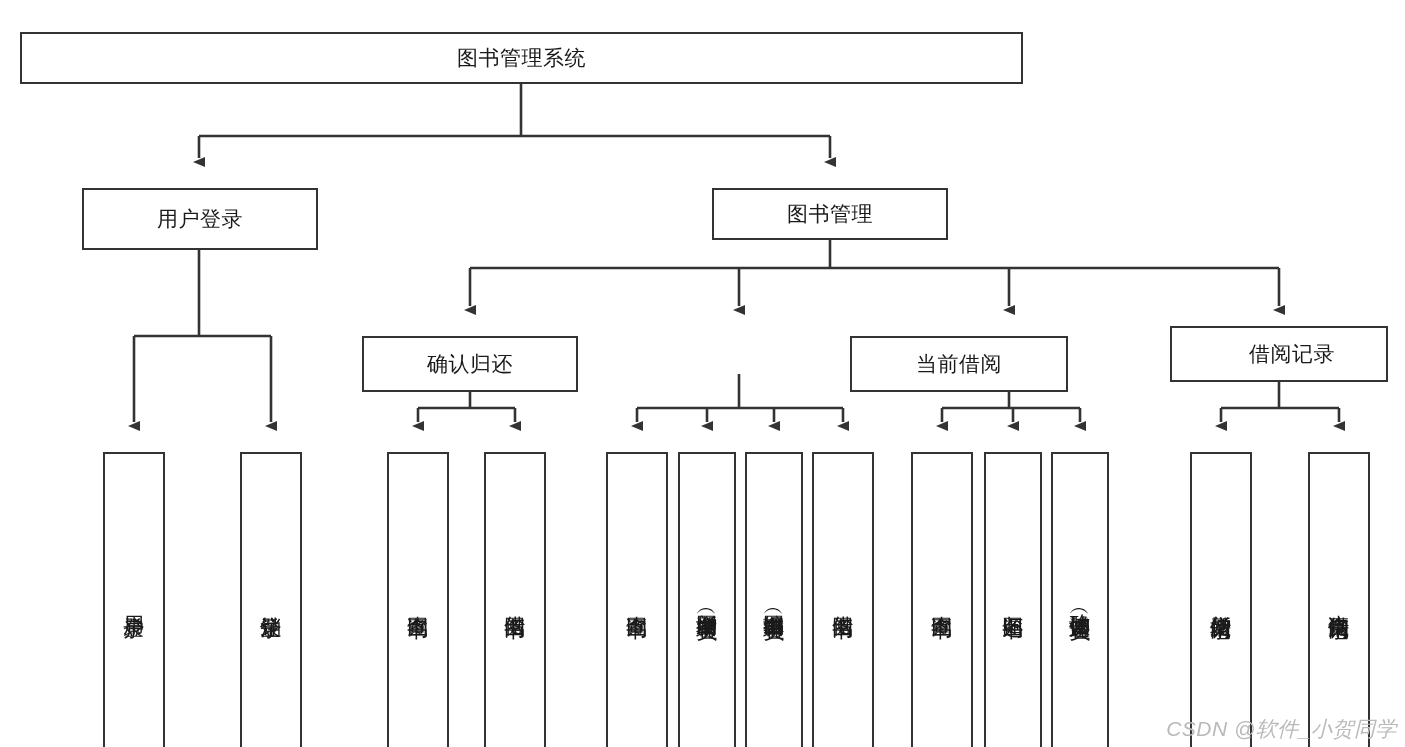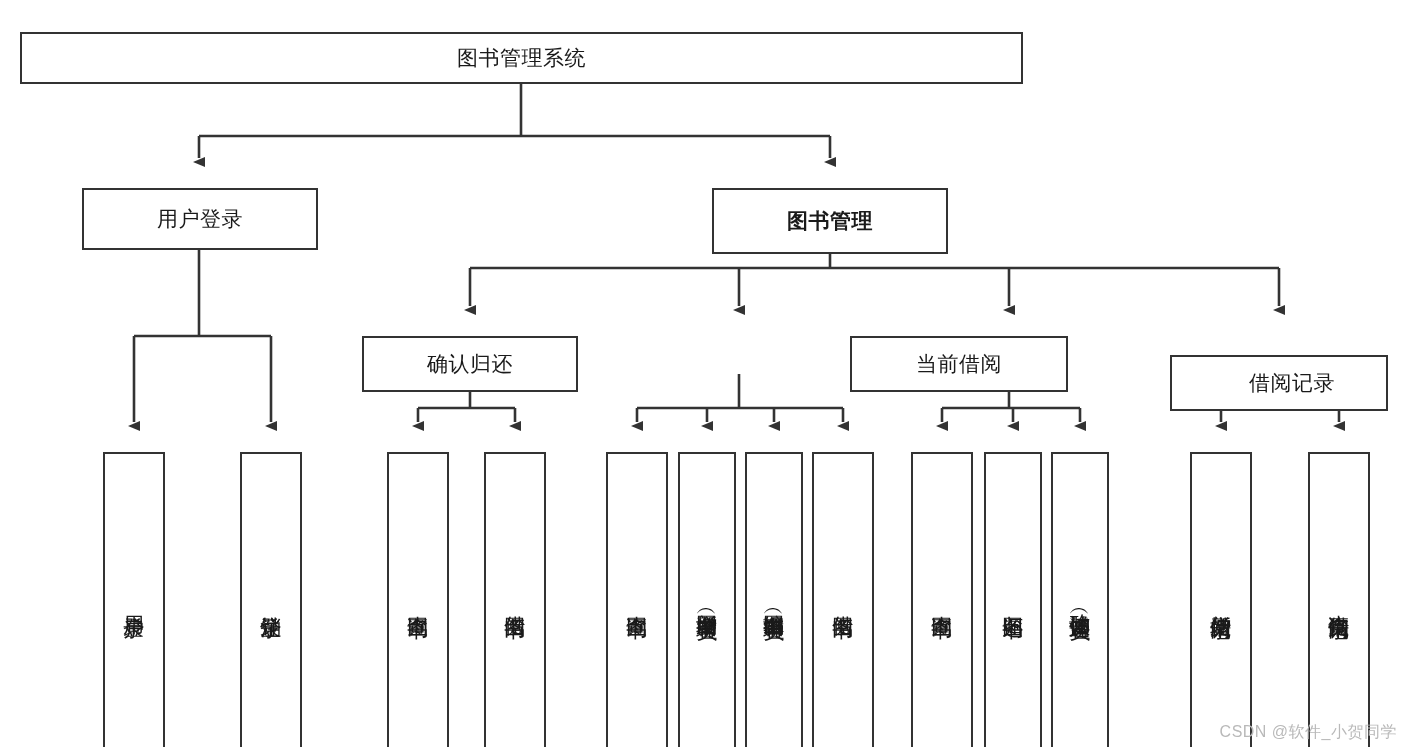--- a/index.html
+++ b/index.html
@@ -56,24 +56,25 @@
   }
   .node-v span {
     writing-mode: vertical-rl;
     text-orientation: upright;
     display: block;
   }
   .watermark {
     position: absolute;
     right: 8px;
     bottom: 4px;
-    font-size: 16px;
+    font-size: 21px;
     color: #b9b9b9;
     white-space: nowrap;
     letter-spacing: 0.5px;
+    font-style: italic;
   }
 </style>
 </head>
 <body>
 
 <div id="canvas">
 
   <svg id="edges" viewBox="0 0 1405 747" xmlns="http://www.w3.org/2000/svg">
     <defs>
       <marker id="arrow" markerWidth="10" markerHeight="12" refX="1" refY="6" orient="auto" markerUnits="userSpaceOnUse">
@@ -125,31 +126,31 @@
     </g>
   </svg>
 
   <div class="node node-h" style="left:20px; top:14px; width:1003px; height:52px;">
     <span>图书管理系统</span>
   </div>
 
   <div class="node node-h" style="left:82px; top:170px; width:236px; height:62px;">
     <span>用户登录</span>
   </div>
-  <div class="node node-h" style="left:712px; top:170px; width:236px; height:66px;font-weight:bold;">
+  <div class="node node-h" style="left:712px; top:170px; width:236px; height:52px;">
     <span>图书管理</span>
   </div>
 
   <div class="node node-h" style="left:362px; top:318px; width:216px; height:56px;">
     <span>确认归还</span>
   </div>
   <div class="node node-h" style="left:850px; top:318px; width:218px; height:56px;">
     <span>当前借阅</span>
   </div>
-  <div class="node node-h" style="left:1170px; top:337px; width:218px; height:56px;padding-left:26px;">
+  <div class="node node-h" style="left:1170px; top:308px; width:218px; height:56px;padding-left:26px;">
     <span>借阅记录</span>
   </div>
 
   <div class="node node-v" style="left:103px; top:434px; width:62px; height:298px;">
     <span>用户登录</span>
   </div>
   <div class="node node-v" style="left:240px; top:434px; width:62px; height:298px;">
     <span>注销登录</span>
   </div>
 

